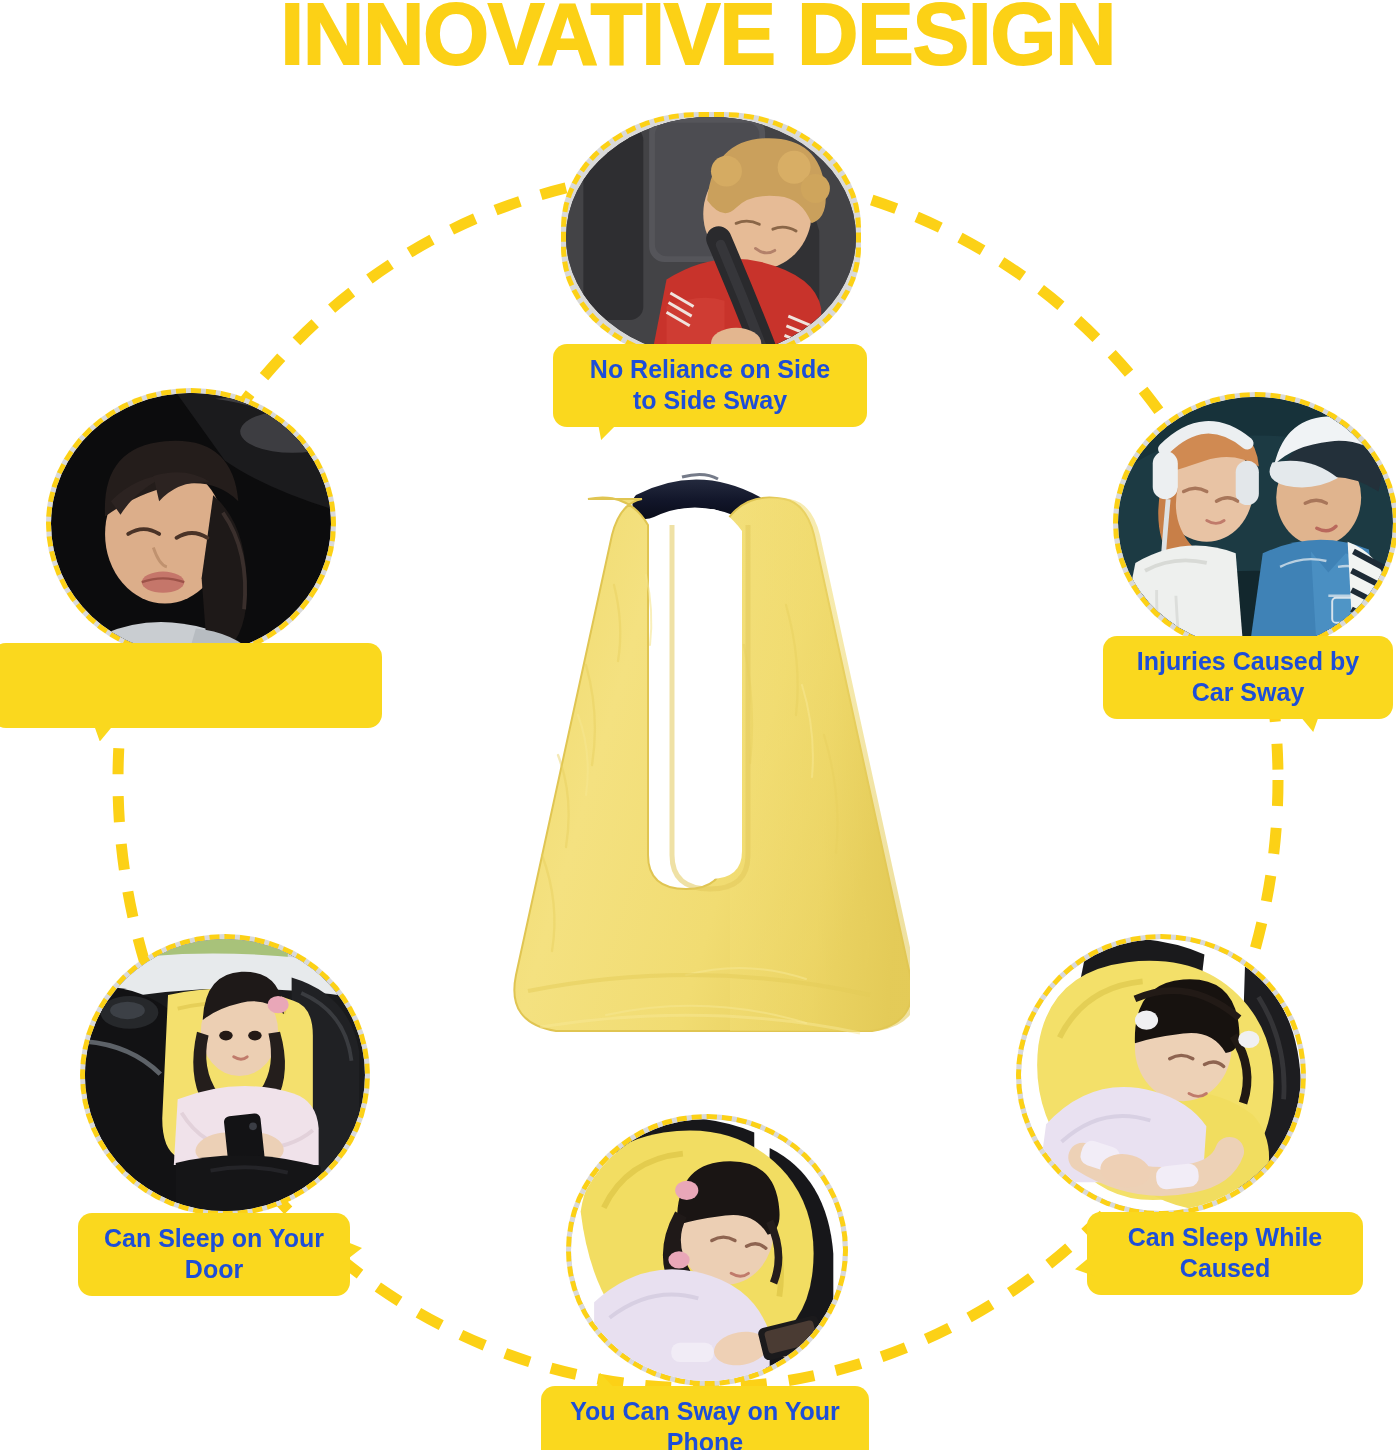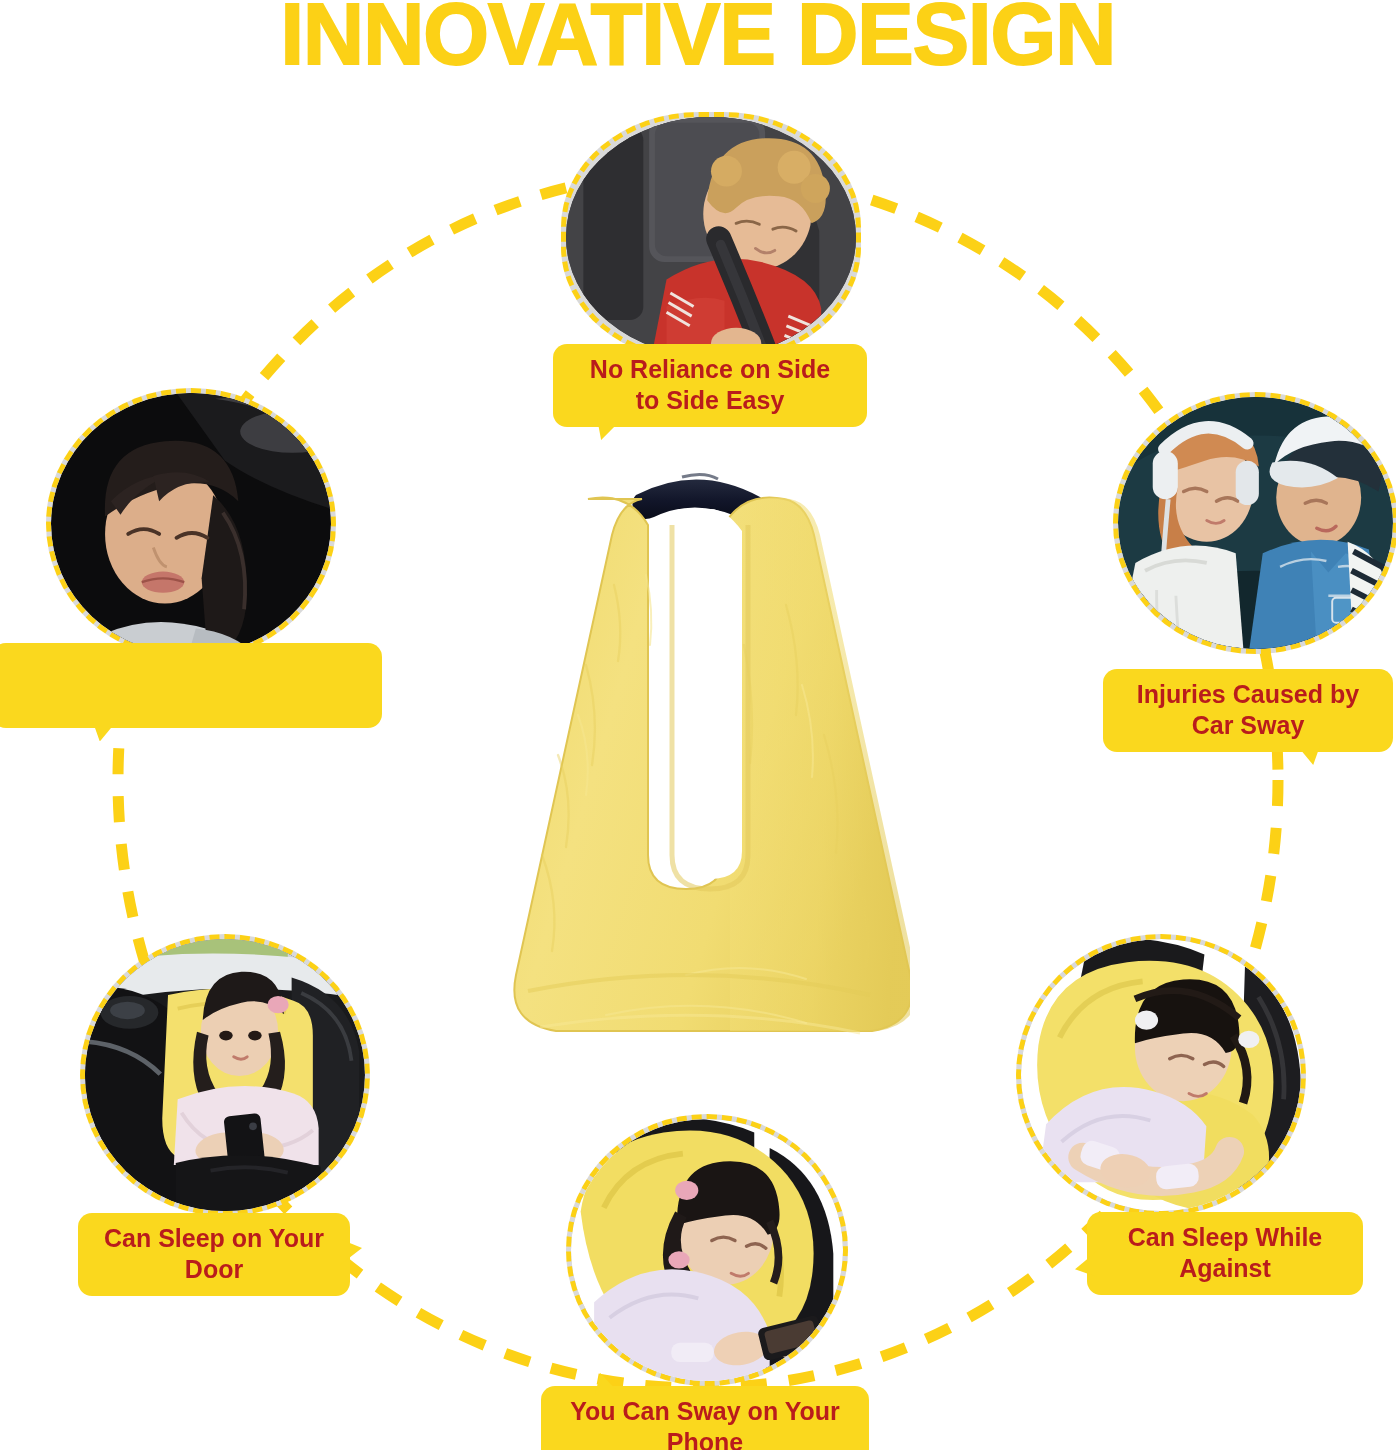--- a/index.html
+++ b/index.html
@@ -67,21 +67,21 @@
   .ph-left   { left: 46px;  top: 388px;  width: 290px; height: 272px; }
   .ph-right  { left: 1113px;top: 392px;  width: 285px; height: 262px; }
   .ph-bleft  { left: 80px;  top: 934px;  width: 290px; height: 282px; }
   .ph-bcent  { left: 566px; top: 1114px; width: 282px; height: 272px; }
   .ph-bright { left: 1016px;top: 934px;  width: 290px; height: 282px; }
 
   
   .label {
     position: absolute;
     background: #FAD81E;
-    color: #b91c1c;
+    color: #1d4ed8;
     font-family: "Liberation Sans", sans-serif;
     font-weight: bold;
     font-size: 25px;
     line-height: 1.22;
     text-align: center;
     border-radius: 14px;
     padding: 10px 12px 12px;
     box-sizing: border-box;
     z-index: 6;
   }
@@ -90,21 +90,21 @@
     width: 26px;
     height: 22px;
     background: #FAD81E;
   }
   .lb-top    { left: 553px;  top: 344px;  width: 314px; }
   .lb-top .tail { left: 44px; bottom: -13px; clip-path: polygon(0 0, 100% 0, 16% 100%); }
 
   .lb-left   { left: -8px;   top: 643px;  width: 390px; font-size: 26px; }
   .lb-left .tail { left: 100px; bottom: -13px; clip-path: polygon(0 0, 100% 0, 30% 100%); }
 
-  .lb-right  { left: 1103px; top: 669px;  width: 290px; }
+  .lb-right  { left: 1103px; top: 636px;  width: 290px; }
   .lb-right .tail { right: 72px; bottom: -13px; clip-path: polygon(0 0, 100% 0, 70% 100%); }
 
   .lb-bleft  { left: 78px;   top: 1213px; width: 272px; }
   .lb-bleft .tail { right: -12px; top: 26px; width: 22px; height: 26px; clip-path: polygon(0 0, 100% 35%, 0 100%); }
 
   .lb-bcent  { left: 541px;  top: 1386px; width: 328px; }
   .lb-bcent .tail { left: 54px; top: -13px; clip-path: polygon(20% 0, 100% 100%, 0 100%); }
 
   .lb-bright { left: 1087px; top: 1212px; width: 276px; }
   .lb-bright .tail { left: -12px; bottom: 18px; width: 22px; height: 26px; clip-path: polygon(100% 0, 100% 100%, 0 70%); }
@@ -169,21 +169,21 @@
         <path d="M158 126 q24 56 46 112" stroke="#2a2a2d" stroke-width="26" fill="none" stroke-linecap="round"></path>
         <path d="M160 132 q22 52 42 104" stroke="#3c3c40" stroke-width="10" fill="none" stroke-linecap="round" opacity="0.7"></path>
 
         <ellipse cx="176" cy="234" rx="26" ry="16" fill="#e3b68f"></ellipse>
         <rect x="120" y="236" width="96" height="14" rx="6" fill="#b9c4d6"></rect>
       </svg>
     </div>
   </div>
   <div class="label lb-top">
     <span>No Reliance on Side</span><br>
-    <span>to Side Easy</span>
+    <span>to Side Sway</span>
     <span class="tail"></span>
   </div>
 
   <div class="photo ph-left">
     <div class="inner">
       <svg viewBox="0 0 290 272" preserveAspectRatio="xMidYMid slice">
         <rect width="290" height="272" fill="#0c0c0d"></rect>
         <path d="M130 0 L290 0 L290 120 q-70 -22 -110 -50 z" fill="#1b1b1d"></path>
         <path d="M170 6 q70 10 110 46 l0 -52 z" fill="#3c3c40"></path>
         <ellipse cx="250" cy="40" rx="54" ry="22" fill="#55555a" opacity="0.6"></ellipse>
@@ -395,21 +395,21 @@
 
         <path d="M64 226 q54 34 112 22 q32 -6 40 -28" stroke="#edd1b6" stroke-width="30" fill="none" stroke-linecap="round"></path>
         <rect x="62" y="212" width="40" height="26" rx="10" fill="#f2edf7" transform="rotate(18 82 225)"></rect>
         <rect x="140" y="234" width="44" height="24" rx="10" fill="#f2edf7" transform="rotate(-6 162 246)"></rect>
         <ellipse cx="108" cy="240" rx="26" ry="17" fill="#eed0b5" transform="rotate(8 108 240)"></ellipse>
       </svg>
     </div>
   </div>
   <div class="label lb-bright">
     <span>Can Sleep While</span><br>
-    <span>Against</span>
+    <span>Caused</span>
     <span class="tail"></span>
   </div>
 
   <div class="product">
     <svg viewBox="0 0 424 650">
       <defs>
         <linearGradient id="plush" x1="0" y1="0" x2="1" y2="0.4">
           <stop offset="0%" stop-color="#EFD96B"></stop>
           <stop offset="35%" stop-color="#F4E180"></stop>
           <stop offset="70%" stop-color="#F1DC72"></stop>

